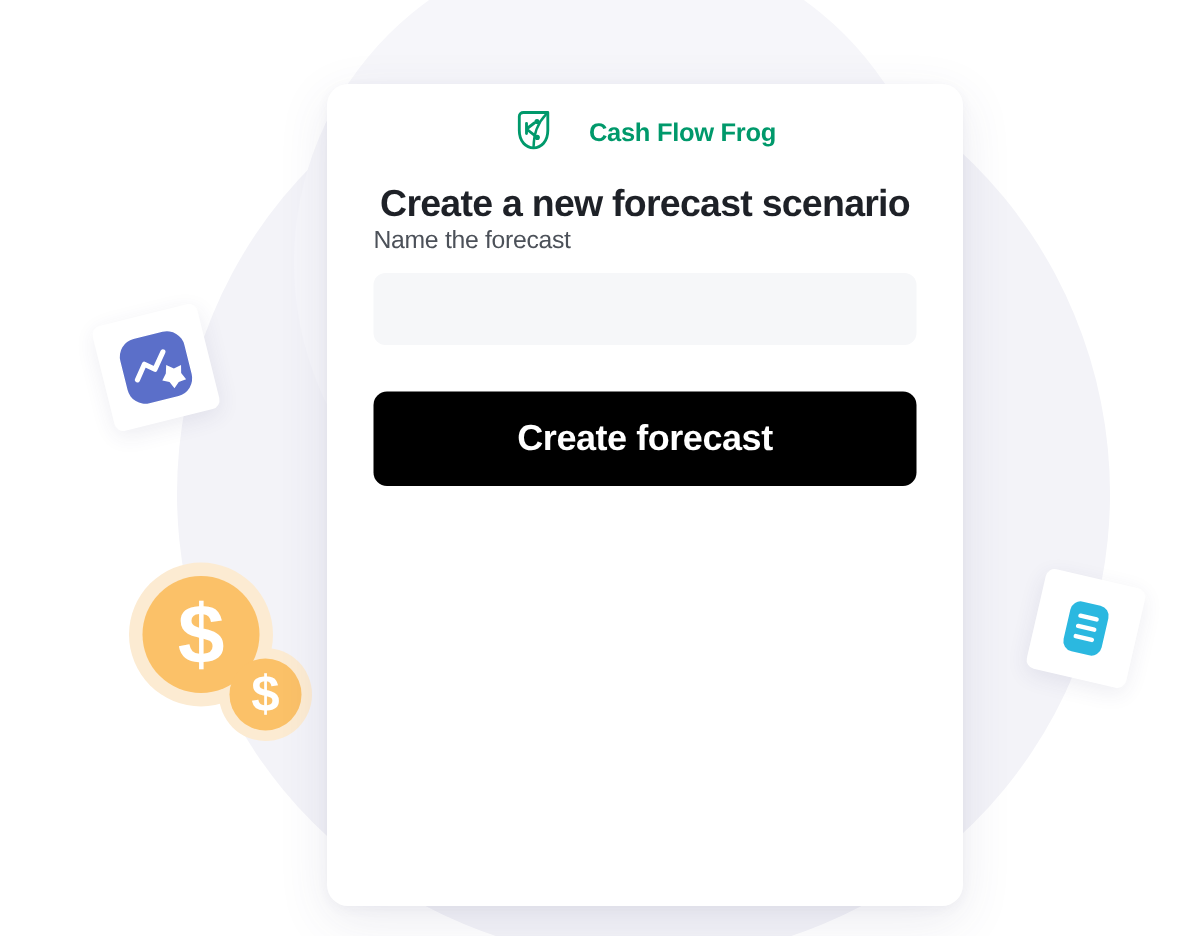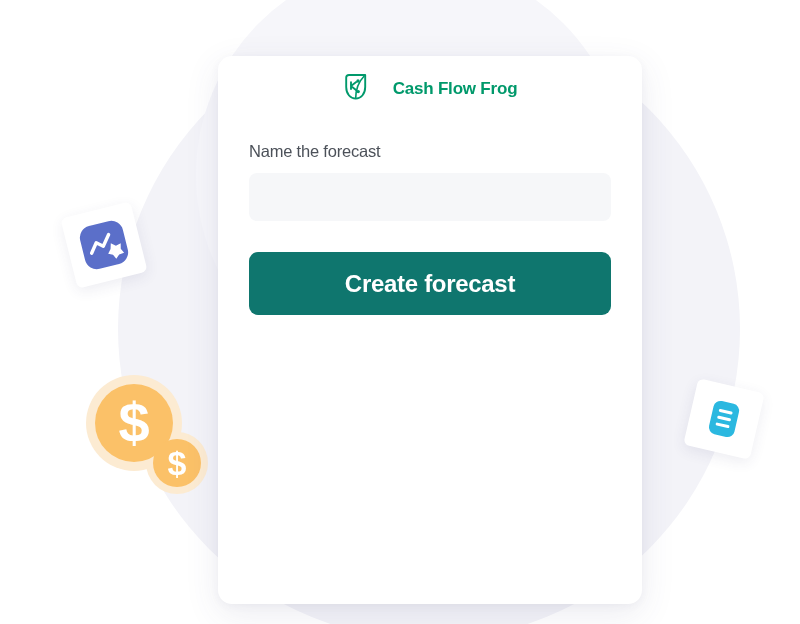--- a/index.html
+++ b/index.html
@@ -158,21 +158,21 @@
     text-align: center;
     color: #1E2127;
     font-size: 25px;
     font-weight: bold;
     letter-spacing: -0.5px;
     margin-top: 6px;
     white-space: nowrap;
   }
 
   
-  .field { margin-top: 26px; }
+  .field { }
   .field:first-of-type { margin-top: 30px; }
 
   .field-label {
     display: block;
     color: #4C5159;
     font-size: 16.5px;
     letter-spacing: -0.2px;
     margin-bottom: 12px;
     white-space: nowrap;
   }
@@ -191,21 +191,21 @@
     outline: none;
   }
   .field-input::placeholder { color: #B9BCC4; }
 
   
   .submit-button {
     display: block;
     width: 100%;
     height: 63px;
     margin-top: 31px;
-    background: #0f766e;
+    background: #000000;
     color: #ffffff;
     border: none;
     border-radius: 9px;
     font-size: 24px;
     font-family: "Liberation Sans", sans-serif;
     font-weight: bold;
     letter-spacing: -0.3px;
     cursor: pointer;
   }
 </style>
@@ -256,20 +256,21 @@
                    C22.2 21.2 17.8 25.6 12.7 25.6 C7.6 25.6 3.2 21.2 3.2 14.0 Z" fill="none" stroke="#00996B" stroke-width="1.9" stroke-linejoin="round"></path>
           <path d="M12.7 25.2 C12.7 18.0 14.6 9.8 21.0 3.2" fill="none" stroke="#00996B" stroke-width="1.6" stroke-linecap="round"></path>
           <path d="M8.0 9.2 L8.0 16.0 M8.0 13.0 L13.2 9.0 M8.0 13.0 L13.6 17.4" fill="none" stroke="#00996B" stroke-width="1.9" stroke-linecap="round" stroke-linejoin="round"></path>
           <circle cx="15.0" cy="8.0" r="1.7" fill="#00996B"></circle>
           <circle cx="15.2" cy="18.6" r="1.7" fill="#00996B"></circle>
         </svg>
       </span>
       <span class="brand-name">Cash Flow Frog</span>
     </div>
 
+    <h1 class="dialog-title">Create a new forecast scenario</h1>
 
     <div class="field">
       <label class="field-label">Name the forecast</label>
       <input class="field-input" type="text" placeholder="" style="">
     </div>
 
 
 
     <button class="submit-button" type="button">Create forecast</button>
   </div>

